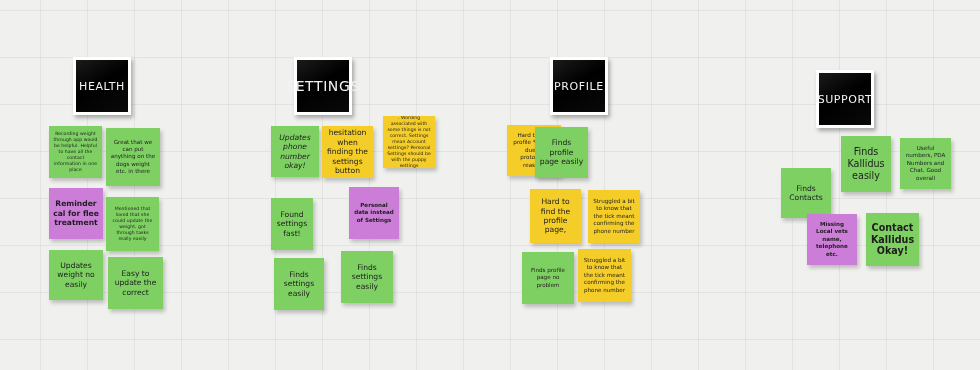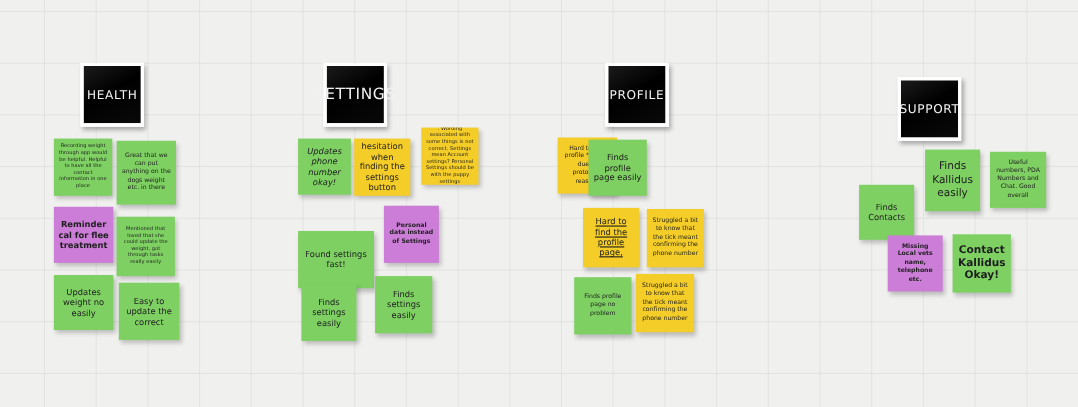--- a/index.html
+++ b/index.html
@@ -119,36 +119,36 @@
       </div>
       <div class="note yellow t-md" style="left: 322px; top: 126px; width: 51px; height: 52px;">
         <span>hesitation when finding the settings button</span>
       </div>
       <div class="note yellow t-xs" style="left: 383px; top: 116px; width: 52px; height: 52px;">
         <span>. Wording associated with some things is not correct. Settings mean Account settings? Personal Settings should be with the puppy settings</span>
       </div>
       <div class="note purple t-sm" style="left: 349px; top: 187px; width: 50px; height: 52px;">
         <span>Personal data instead of Settings</span>
       </div>
-      <div class="note green t-md" style="left: 271px; top: 210px; width: 69px; height: 52px;">
+      <div class="note green t-md" style="left: 271px; top: 198px; width: 42px; height: 52px;">
         <span>Found settings fast!</span>
       </div>
       <div class="note green t-md" style="left: 274px; top: 258px; width: 50px; height: 52px;">
         <span>Finds settings easily</span>
       </div>
       <div class="note green t-md" style="left: 341px; top: 251px; width: 52px; height: 52px;">
         <span>Finds settings easily</span>
       </div>
       <div class="note yellow t-sm" style="left: 507px; top: 125px; width: 54px; height: 51px;">
         <span>Hard to find profile *maybe due to prototype reasons</span>
       </div>
       <div class="note green t-md" style="left: 535px; top: 127px; width: 53px; height: 51px;">
         <span>Finds profile page easily</span>
       </div>
-      <div class="note yellow t-md" style="left: 530px; top: 189px; width: 51px; height: 54px; text-decoration: underline;">
+      <div class="note yellow t-md" style="left: 530px; top: 189px; width: 51px; height: 54px;">
         <span>Hard to find the profile page,</span>
       </div>
       <div class="note yellow t-sm" style="left: 588px; top: 190px; width: 52px; height: 53px;">
         <span>Struggled a bit to know that the tick meant confirming the phone number</span>
       </div>
       <div class="note green t-sm" style="left: 522px; top: 252px; width: 52px; height: 52px;">
         <span>Finds profile page no problem</span>
       </div>
       <div class="note yellow t-sm" style="left: 578px; top: 249px; width: 53px; height: 53px;">
         <span>Struggled a bit to know that the tick meant confirming the phone number</span>

